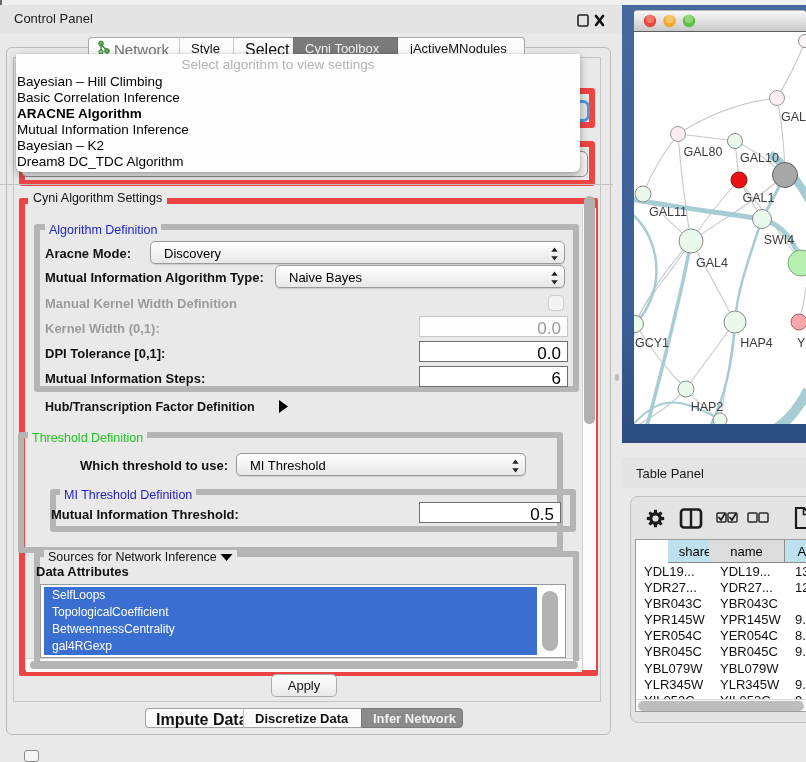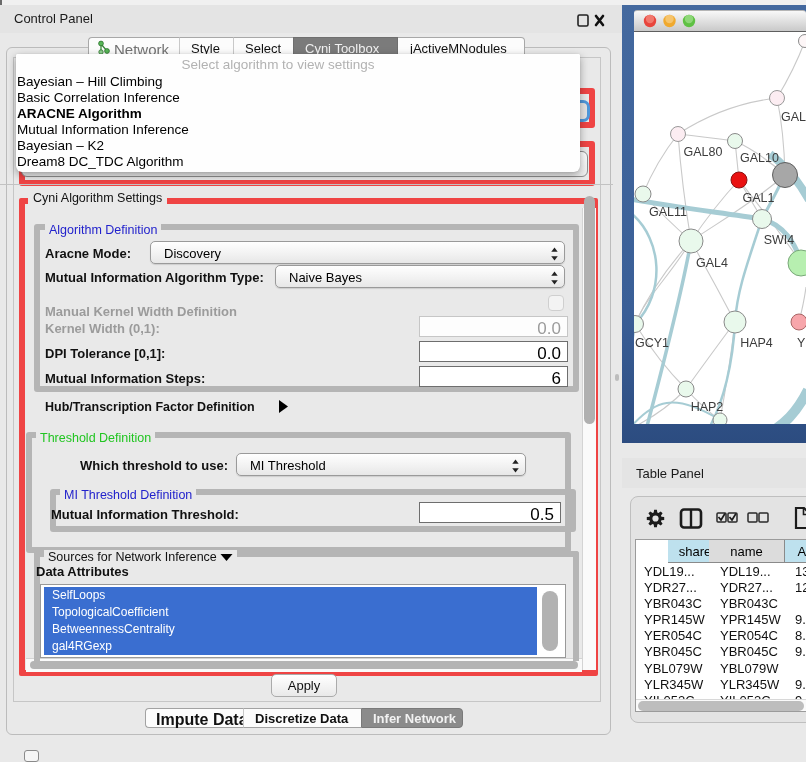--- a/index.html
+++ b/index.html
@@ -39,21 +39,21 @@
   <svg class="abs" style="left:9px;top:3px;" width="14" height="15" viewBox="0 0 14 15">
     <path d="M4 4 L10 11 M4 4 L4 12" stroke="#3a8a3a" stroke-width="1.3" fill="none"></path>
     <circle cx="4" cy="3.5" r="2.4" fill="#57b657" stroke="#2c722c" stroke-width="0.8"></circle>
     <circle cx="10" cy="11" r="2.4" fill="#57b657" stroke="#2c722c" stroke-width="0.8"></circle>
     <circle cx="4" cy="12" r="2.2" fill="#8fd08f" stroke="#2c722c" stroke-width="0.8"></circle>
   </svg>
   <div class="abs" style="left:26px;top:4px;font-size:15px;color:#737373;">Network</div>
   <div class="abs" style="left:91px;top:0;width:54px;height:21px;background:#fcfcfc;border:1px solid #a8a8a8;border-right:none;border-left:1px solid #c9c9c9;"></div>
   <div class="abs" style="left:103px;top:4px;font-size:13px;color:#111;">Style</div>
   <div class="abs" style="left:145px;top:0;width:60px;height:21px;background:#fcfcfc;border:1px solid #a8a8a8;border-right:none;border-left:1px solid #c9c9c9;"></div>
-  <div class="abs" style="left:157px;top:4px;font-size:13px;color:#111;">Select</div>
+  <div class="abs" style="left:157px;top:4px;font-size:16px;color:#111;">Select</div>
   <div class="abs" style="left:205px;top:0;width:105px;height:21px;background:#7b7b7b;border:1px solid #6f6f6f;"></div>
   <div class="abs" style="left:217px;top:4px;font-size:13px;color:#f2f2f2;">Cyni Toolbox</div>
   <div class="abs" style="left:310px;top:0;width:127px;height:21px;background:#fcfcfc;border:1px solid #a8a8a8;border-left:none;border-radius:0 4px 0 0;"></div>
   <div class="abs" style="left:322px;top:4px;font-size:13px;color:#111;">jActiveMNodules</div>
 </div>
 
 <div class="gbox" style="left:19px;top:88px;width:576px;height:40px;"></div>
 <div class="abs" style="left:24px;top:100px;width:566px;height:22px;border:3px solid #4e97db;border-radius:7px;background:#e4e4e4;"></div>
 <div class="gbox" style="left:19px;top:141px;width:576px;height:45px;"></div>
 <div class="abs" style="left:21px;top:151px;width:567px;height:26px;border:1px solid #8e8e8e;border-radius:6px;background:linear-gradient(#fdfdfd,#ececec);"></div>
@@ -74,35 +74,35 @@
 <div class="lbl abs" style="left:45px;top:246px;">Aracne Mode:</div>
 <div class="combo" style="left:150px;top:241px;width:415px;">Discovery<svg class="carets" style="left:399px;top:5px;" width="8" height="13" viewBox="0 0 8 13">
       <path d="M4 0.5 L7 4.5 L1 4.5 Z" fill="#222"></path>
       <path d="M4 12.5 L7 8.5 L1 8.5 Z" fill="#222"></path>
     </svg></div>
 <div class="lbl abs" style="left:45px;top:270px;">Mutual Information Algorithm Type:</div>
 <div class="combo" style="left:275px;top:265px;width:290px;">Naive Bayes<svg class="carets" style="left:274px;top:5px;" width="8" height="13" viewBox="0 0 8 13">
       <path d="M4 0.5 L7 4.5 L1 4.5 Z" fill="#222"></path>
       <path d="M4 12.5 L7 8.5 L1 8.5 Z" fill="#222"></path>
     </svg></div>
-<div class="lbl abs dis" style="left:45px;top:304px;">Manual Kernel Width Definition</div>
+<div class="lbl abs dis" style="left:45px;top:296px;">Manual Kernel Width Definition</div>
 <div class="abs" style="left:548px;top:295px;width:16px;height:16px;background:#f3f3f3;border:1px solid #cfcfcf;border-radius:4px;"></div>
 <div class="lbl abs dis" style="left:45px;top:321px;">Kernel Width (0,1):</div>
 <div class="field" style="top:316px;border-color:#c6c6c6;color:#9b9b9b;background:#fdfdfd;">0.0</div>
 <div class="lbl abs" style="left:45px;top:346px;">DPI Tolerance [0,1]:</div>
 <div class="field" style="top:341px;">0.0</div>
 <div class="lbl abs" style="left:45px;top:371px;">Mutual Information Steps:</div>
 <div class="field" style="top:366px;">6</div>
 
 <div class="abs" style="left:45px;top:400px;font-size:12.5px;font-weight:bold;color:#111;">Hub/Transcription Factor Definition</div>
 <svg class="abs" style="left:277px;top:399px;" width="12" height="15">
     <path d="M2 1 L11 7.5 L2 14 Z" fill="#000"></path>
   </svg>
 
-<div class="gbox" style="left:26px;top:432px;width:545px;height:121px;border-color:#b5b5b5;">
+<div class="gbox" style="left:18px;top:432px;width:545px;height:121px;border-color:#b5b5b5;">
   <div class="gtitle" style="left:4px;color:#21c521;">Threshold Definition</div>
 </div>
 <div class="lbl abs" style="left:80px;top:458px;">Which threshold to use:</div>
 <div class="combo" style="left:236px;top:453px;width:290px;">MI Threshold<svg class="carets" style="left:274px;top:5px;" width="8" height="13" viewBox="0 0 8 13">
       <path d="M4 0.5 L7 4.5 L1 4.5 Z" fill="#222"></path>
       <path d="M4 12.5 L7 8.5 L1 8.5 Z" fill="#222"></path>
     </svg></div>
 <div class="gbox" style="left:50px;top:489px;width:526px;height:43px;border-color:#b5b5b5;">
   <div class="gtitle" style="left:4px;color:#2222cc;">MI Threshold Definition</div>
 </div>

